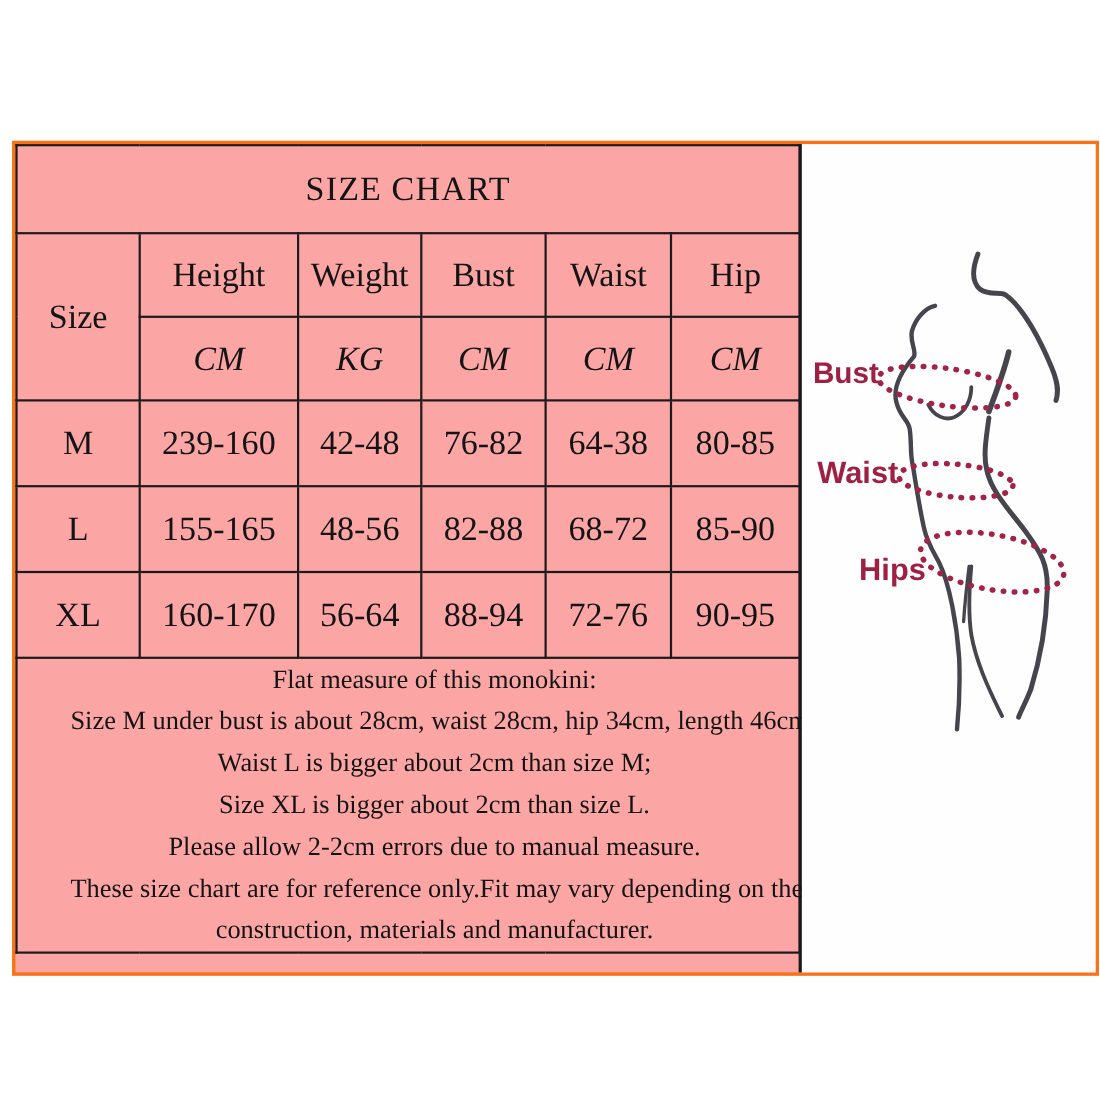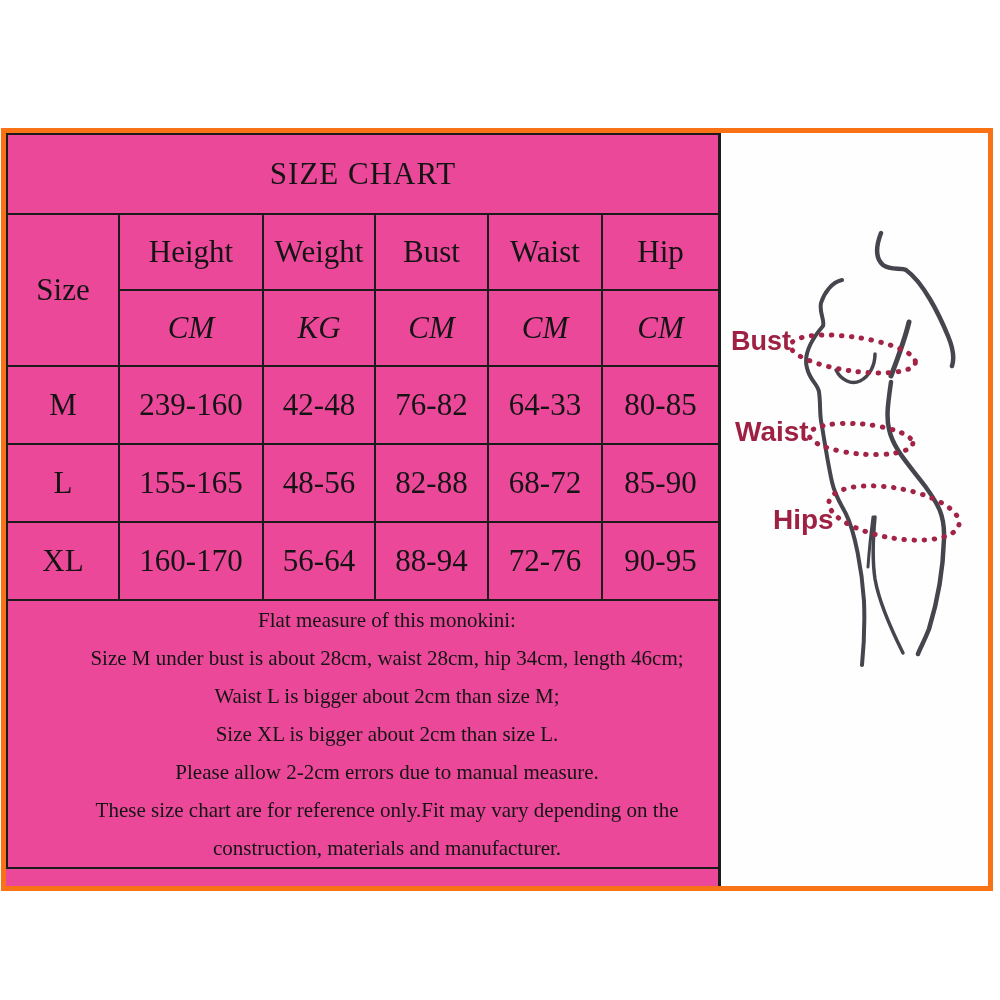--- a/index.html
+++ b/index.html
@@ -1,30 +1,30 @@
 <!DOCTYPE html>
 <html><head>
 <meta charset="utf-8">
 <style>
   html,body{margin:0;padding:0;background:#ffffff;}
   .canvas{position:relative;width:1000px;height:1000px;background:#ffffff;overflow:hidden;
           font-family:"Liberation Serif","DejaVu Serif",serif;color:#141414;}
-  .sheet{position:absolute;left:1px;top:128px;width:982px;height:753px;
-         border:5px solid #f97316;display:flex;background:#ec4899;}
+  .sheet{position:absolute;left:11px;top:128px;width:982px;height:753px;
+         border:3px solid #f97316;display:flex;background:#fca5a5;}
   .table-area{width:715px;border-right:3px solid #1b1b1b;box-sizing:border-box;}
   table.size-table{border-collapse:collapse;width:712px;table-layout:fixed;}
   table.size-table td{border:2px solid #1b1b1b;text-align:center;vertical-align:middle;
          font-size:31px;padding:0;}
   .title-cell{height:78px;font-size:38px;letter-spacing:1px;}
   .hdr-row td{height:74px;border-radius:28px;}
   .unit-row td{height:74px;font-style:italic;}
   .data-row td{height:76px;}
   .corner-cell{font-size:32px;}
   td.notes-cell{height:262px;vertical-align:top;text-align:left;padding:6px 10px 0 8px;}
-  .note-line{font-size:21px;line-height:38px;white-space:nowrap;margin-left:48px;}
+  .note-line{font-size:24px;line-height:38px;white-space:nowrap;margin-left:48px;}
   .figure-area{flex:1;position:relative;background:#fefefe;}
   .figure-area svg{position:absolute;left:0;top:0;}
   .fig-label{font-family:"Liberation Sans","DejaVu Sans",sans-serif;font-weight:bold;
          fill:#9e2143;}
   .body-stroke{fill:none;stroke:#46454e;stroke-linecap:round;stroke-linejoin:round;}
   .dots{fill:none;stroke:#a22346;stroke-width:5;stroke-linecap:round;
          stroke-dasharray:0.5 9.5;}
 </style>
 </head>
 <body>
@@ -59,21 +59,21 @@
             <td>KG</td>
             <td>CM</td>
             <td>CM</td>
             <td>CM</td>
           </tr>
           <tr class="data-row">
             <td>M</td>
             <td>239-160</td>
             <td>42-48</td>
             <td>76-82</td>
-            <td>64-33</td>
+            <td>64-38</td>
             <td>80-85</td>
           </tr>
           <tr class="data-row">
             <td>L</td>
             <td>155-165</td>
             <td>48-56</td>
             <td>82-88</td>
             <td>68-72</td>
             <td>85-90</td>
           </tr>

